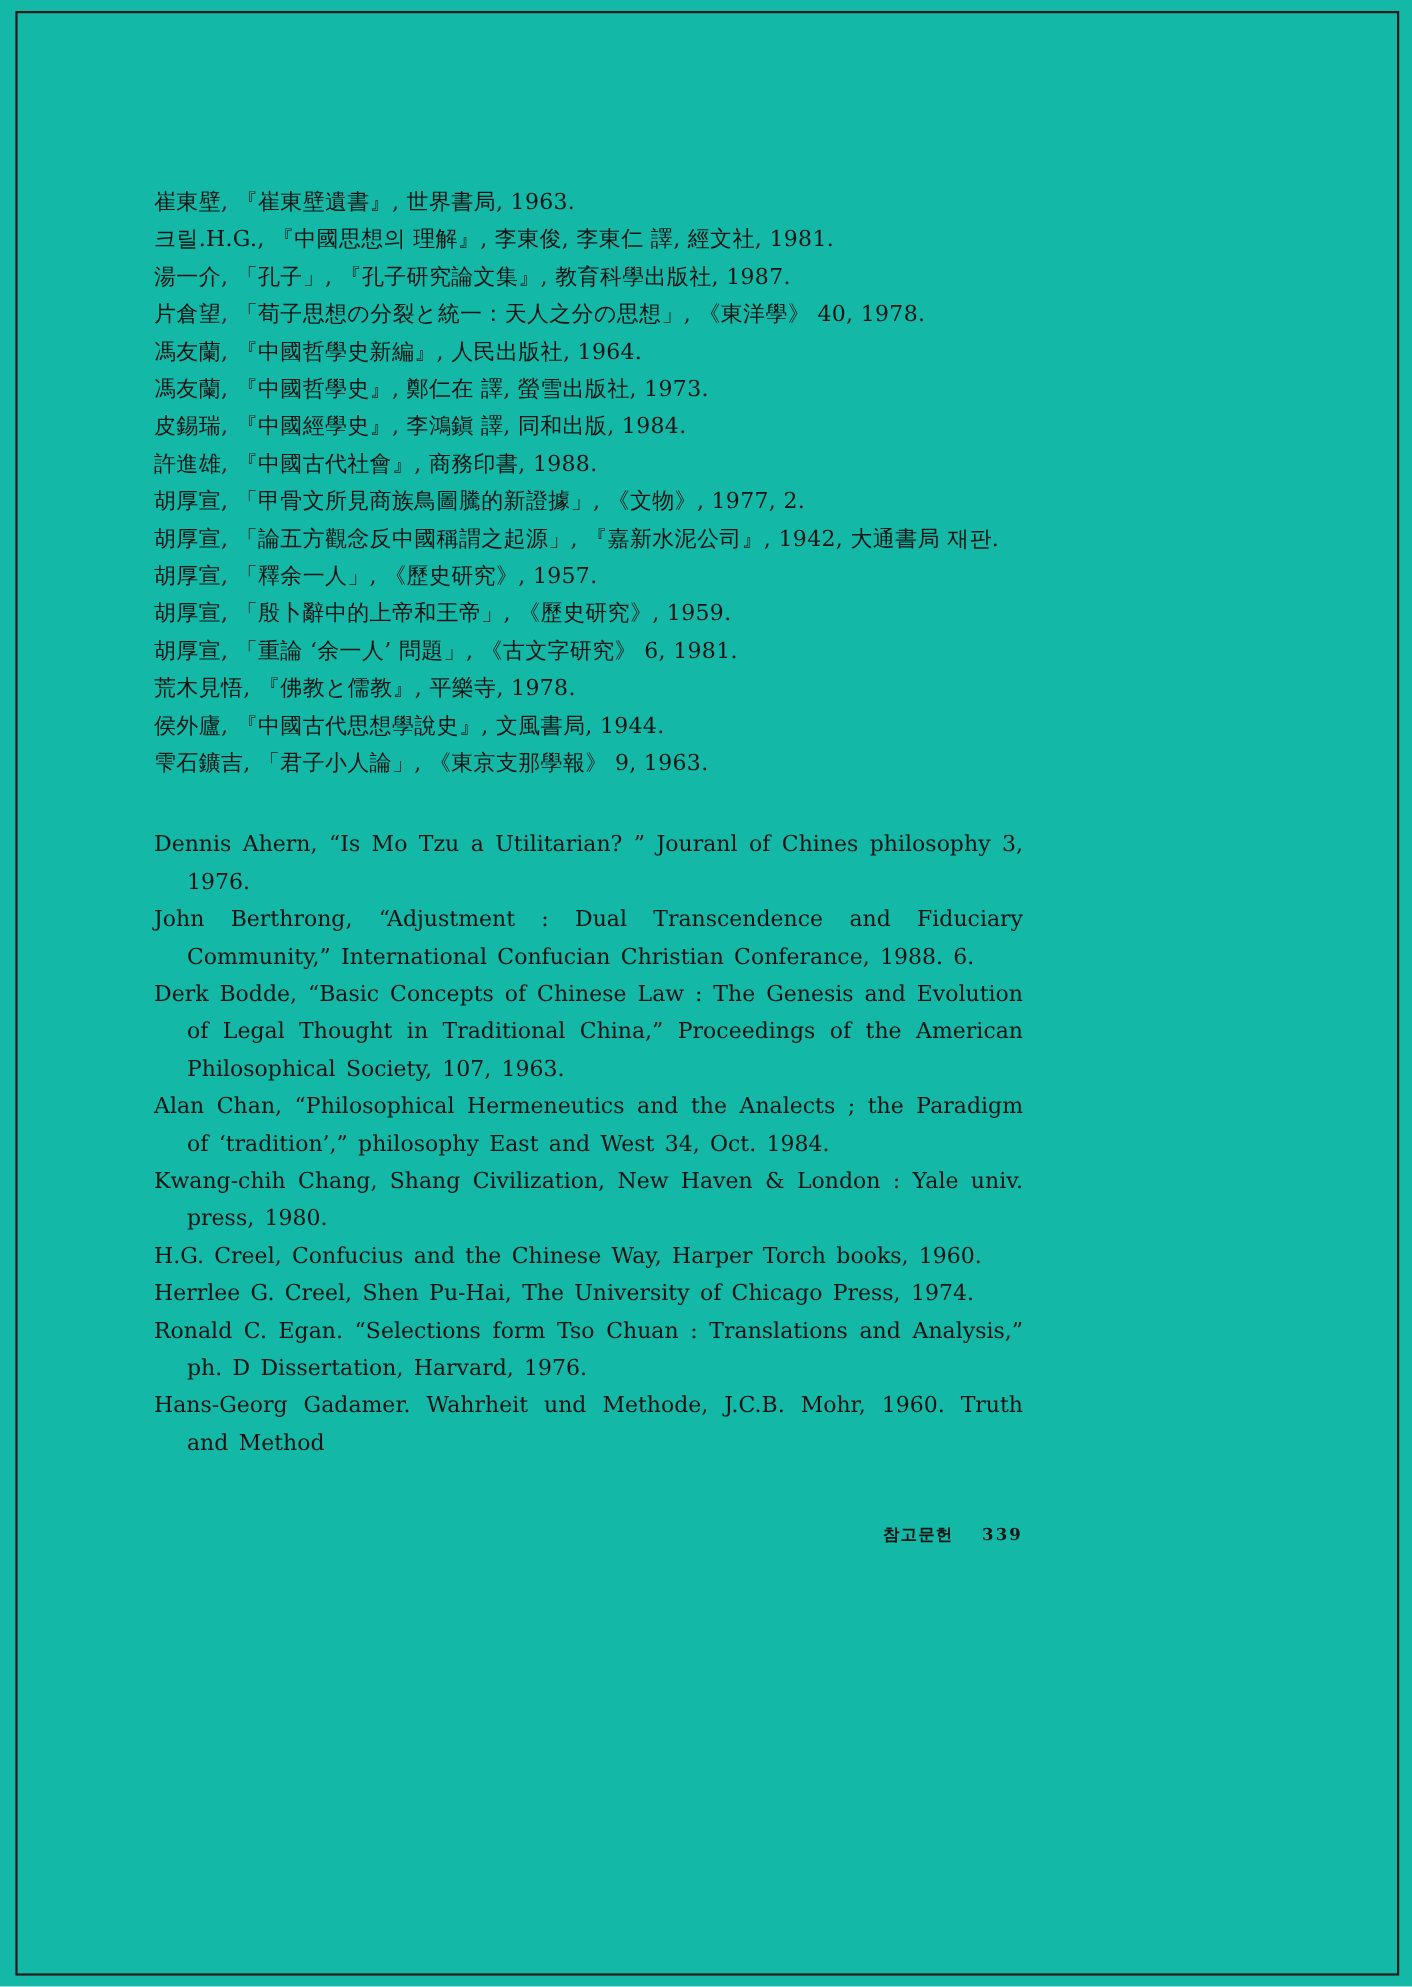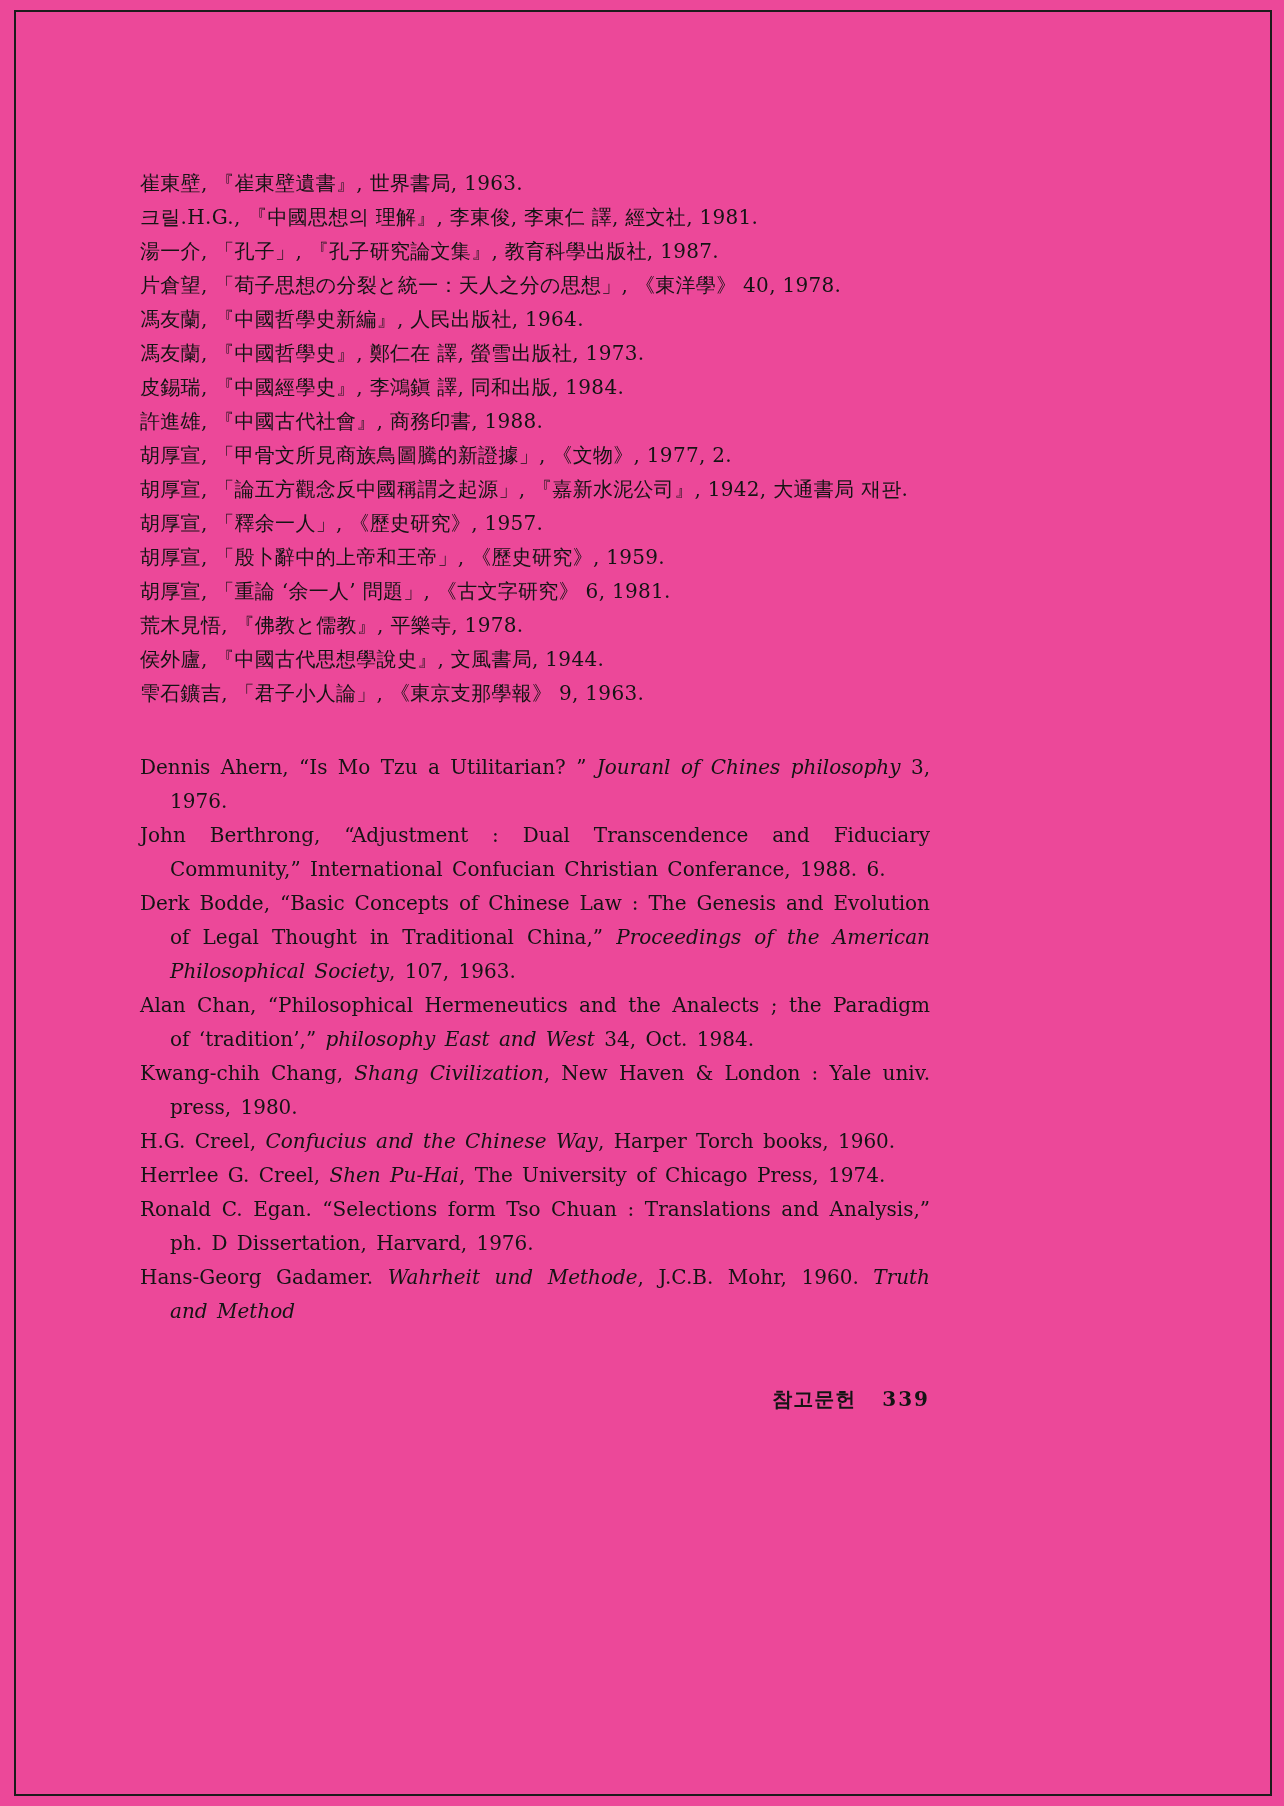--- a/index.html
+++ b/index.html
@@ -5,21 +5,21 @@
   html, body {
     margin: 0;
     padding: 0;
     background: #f6f6f4;
   }
   .page {
     position: relative;
     width: 1284px;
     height: 1806px;
     margin: 0 auto;
-    background: #ec4899;
+    background: #14b8a6;
     font-family: "DejaVu Serif", "Liberation Serif", serif;
     color: #141414;
     overflow: hidden;
   }
   .frame {
     position: absolute;
     left: 14px;
     top: 10px;
     right: 12px;
     bottom: 10px;
@@ -44,29 +44,28 @@
   .western-section {
     margin-top: 40px;
   }
   .ref.western {
     text-align: justify;
     padding-left: 30px;
     text-indent: -30px;
     word-spacing: 3px;
   }
   .it {
-    font-style: italic;
   }
   .footer {
     position: absolute;
     top: 1386px;
     left: 140px;
     width: 790px;
     text-align: right;
-    font-size: 20px;
+    font-size: 15px;
     font-weight: bold;
     letter-spacing: 1px;
   }
   .footer .pageno {
     margin-left: 26px;
     letter-spacing: 2px;
   }
 </style>
 </head>
 <body>

